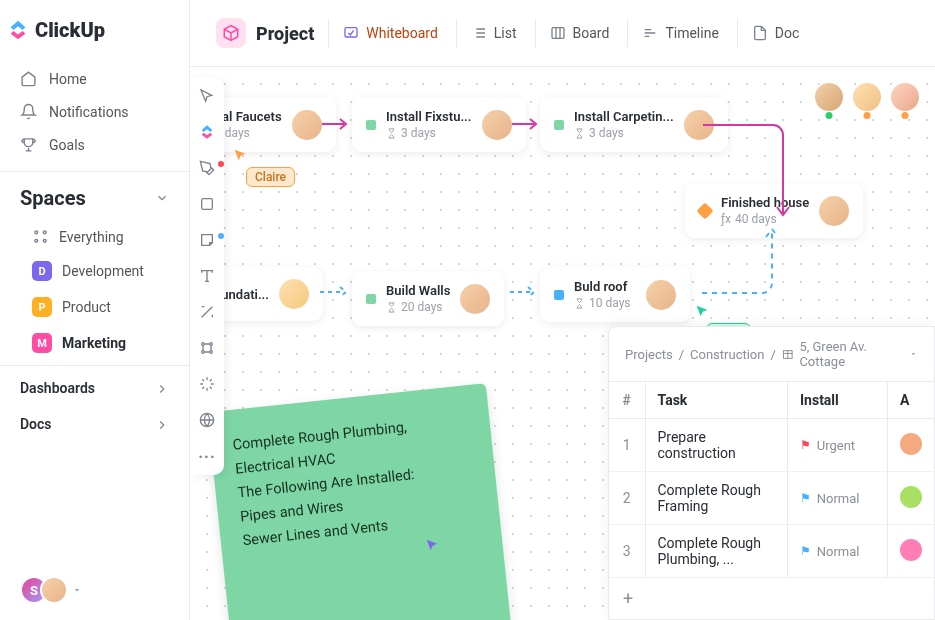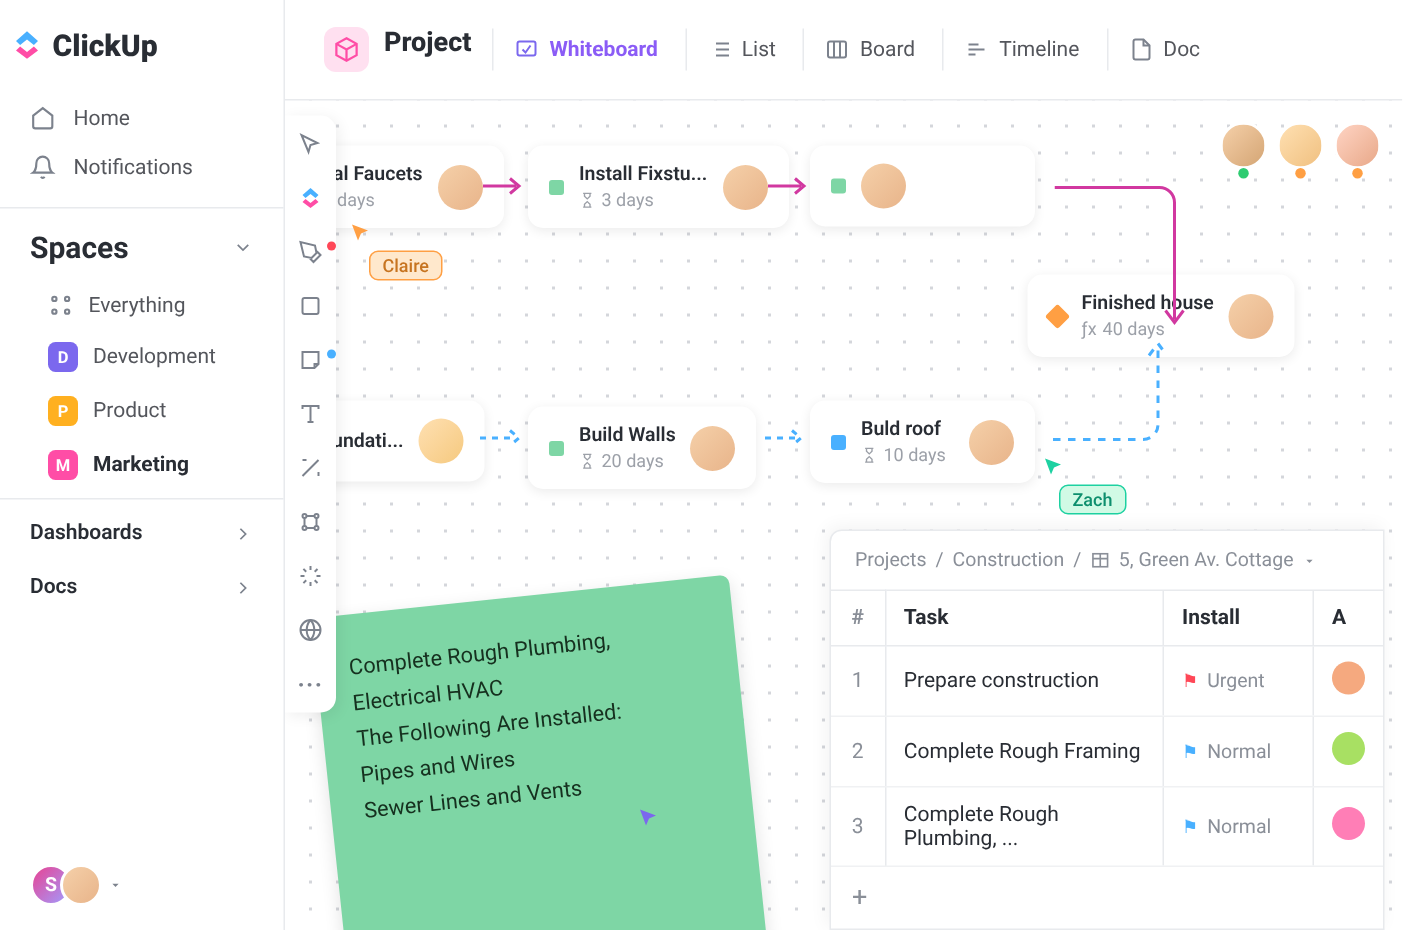--- a/index.html
+++ b/index.html
@@ -15,41 +15,41 @@
 .space-item{display:flex;align-items:center;gap:10px;padding:8px 32px;font-size:14px;color:#54565c;cursor:pointer}
 .space-badge{width:20px;height:20px;border-radius:5px;display:flex;align-items:center;justify-content:center;font-size:11px;font-weight:700;color:#fff}
 .space-item.active{font-weight:700;color:#292d34}
 .divider{height:1px;background:#e8eaed;margin:4px 0}
 .footer-item{display:flex;align-items:flex-end;justify-content:space-between;padding:10px 20px;font-size:14px;color:#292d34;font-weight:600;cursor:pointer}
 .user-row{margin-top:auto;padding:16px 20px;display:flex;align-items:center;gap:-4px}
 .av{width:28px;height:28px;border-radius:50%;background:#ddd;border:2px solid #fff;display:inline-block;position:relative}
 .av.s{background:linear-gradient(135deg,#e84393,#a29bfe);display:flex;align-items:center;justify-content:center;color:#fff;font-weight:700;font-size:13px}
 .main{flex:1;display:flex;flex-direction:column;position:relative;overflow:hidden}
 .topbar{display:flex;align-items:center;gap:4px;padding:12px 16px;border-bottom:1px solid #e8eaed}
-.proj-chip{display:flex;gap:10px;padding:6px 10px;font-weight:800;font-size:18px;color:#292d34}
+.proj-chip{display:flex;align-items:center;gap:10px;padding:6px 10px;font-weight:800;font-size:18px;color:#292d34}
 .proj-icon{width:30px;height:30px;border-radius:8px;background:#ffe0f0;display:flex;align-items:center;justify-content:center}
 .view-tab{display:flex;align-items:center;gap:7px;padding:6px 14px;font-size:14px;color:#54565c;cursor:pointer;border-left:1px solid #e8eaed}
-.view-tab.active{color:#8b5cf6;font-weight:700}
+.view-tab.active{color:#c2410c;font-weight:400}
 .canvas{flex:1;position:relative;background-image:radial-gradient(circle,#d4d6db 1px,transparent 1px);background-size:18px 18px;background-position:8px 8px}
 .toolbar{position:absolute;left:0;top:10px;width:34px;background:#fff;border-radius:0 10px 10px 0;box-shadow:2px 2px 10px rgba(0,0,0,.07);padding:10px 0;display:flex;flex-direction:column;align-items:center;gap:18px;z-index:5}
 .tool{width:18px;height:18px;color:#7c828d;cursor:pointer;display:flex;align-items:center;justify-content:center}
 .card{position:absolute;background:#fff;border-radius:10px;box-shadow:0 2px 8px rgba(0,0,0,.08);padding:12px 14px;display:flex;align-items:center;gap:10px;min-width:150px}
 .card-body{flex:1}
 .card-title{font-size:13px;font-weight:600;color:#292d34;white-space:nowrap;max-width:100px;overflow:hidden;text-overflow:ellipsis}
 .card-sub{font-size:12px;color:#9ca0a8;display:flex;align-items:center;gap:4px;margin-top:2px}
 .sq{width:10px;height:10px;border-radius:2px}
 .card-av{width:30px;height:30px;border-radius:50%;background:linear-gradient(135deg,#f5d0a9,#e8b48a);flex-shrink:0}
 .arrow{position:absolute;z-index:1}
 .cursor-tag{position:absolute;padding:2px 8px;border-radius:6px;font-size:12px;font-weight:500}
 .note{position:absolute;width:280px;height:260px;background:#7ed6a5;border-radius:6px;padding:24px 22px;transform:rotate(-6deg);font-size:14.5px;color:#16301f;line-height:1.65;box-shadow:0 4px 12px rgba(0,0,0,.12)}
 .avatars-top{position:absolute;top:14px;right:14px;display:flex;gap:6px;z-index:3}
 .avatars-top .av-wrap{position:relative}
 .avatars-top .av{width:32px;height:32px}
 .status-dot{position:absolute;bottom:-2px;left:50%;transform:translateX(-50%);width:7px;height:7px;border-radius:50%}
-.table-panel{position:absolute;right:12px;bottom:0;width:370px;background:#fff;border:1px solid #e8eaed;border-radius:8px 0 0 0;box-shadow:-2px -2px 12px rgba(0,0,0,.05);z-index:4}
+.table-panel{position:absolute;right:0;bottom:0;width:327px;background:#fff;border:1px solid #e8eaed;border-radius:8px 0 0 0;box-shadow:-2px -2px 12px rgba(0,0,0,.05);z-index:4}
 .crumbs{padding:12px 16px;font-size:13px;color:#8a8f98;display:flex;gap:6px;align-items:center}
 .tbl{width:100%;border-collapse:collapse;font-size:14px}
 .tbl th{text-align:left;padding:10px 12px;border-top:1px solid #e8eaed;border-bottom:1px solid #e8eaed;font-weight:700;color:#292d34}
 .tbl td{padding:10px 12px;border-bottom:1px solid #f0f1f3;color:#292d34}
 .tbl td:first-child,.tbl th:first-child{width:36px;text-align:center;color:#8a8f98;border-right:1px solid #e8eaed}
 .tbl th:nth-child(3),.tbl td:nth-child(3){border-left:1px solid #e8eaed;width:100px}
 .tbl th:nth-child(4),.tbl td:nth-child(4){width:30px;border-left:1px solid #e8eaed}
 .pri{display:flex;align-items:center;gap:6px;color:#8a8f98;font-size:13px}
 .flag{font-size:12px}
 .add-row{padding:10px 14px;color:#8a8f98;font-size:18px;cursor:pointer}
@@ -75,20 +75,26 @@
             <path d="M3 10l9-7 9 7v10a2 2 0 01-2 2H5a2 2 0 01-2-2z"></path>
           </svg>
           <span>Home</span>
         </div>
    <div class="nav-item">
           <svg width="17" height="17" viewBox="0 0 24 24" fill="none" stroke="#7c828d" stroke-width="2">
             <path d="M18 8a6 6 0 10-12 0c0 7-3 9-3 9h18s-3-2-3-9M13.7 21a2 2 0 01-3.4 0"></path>
           </svg>
           <span>Notifications</span>
         </div>
+   <div class="nav-item">
+          <svg width="17" height="17" viewBox="0 0 24 24" fill="none" stroke="#7c828d" stroke-width="2">
+            <path d="M8 21h8M12 17v4M6 4h12v5a6 6 0 01-12 0zM6 5H4a2 2 0 002 4M18 5h2a2 2 0 01-2 4"></path>
+          </svg>
+          <span>Goals</span>
+        </div>
   </div>
   <div class="divider"></div>
   <div class="sec-hdr">
         <span>Spaces</span>
         <svg width="14" height="14" viewBox="0 0 24 24" fill="none" stroke="#7c828d" stroke-width="2">
           <path d="M6 9l6 6 6-6"></path>
         </svg>
       </div>
   <div class="space-item">
         <svg width="17" height="17" viewBox="0 0 24 24" fill="none" stroke="#7c828d" stroke-width="2">
@@ -264,20 +270,29 @@
               <svg width="11" height="11" viewBox="0 0 24 24" fill="none" stroke="#9ca0a8" stroke-width="2">
                 <path d="M6 2h12M6 22h12M8 2v4l4 4 4-4V2M8 22v-4l4-4 4 4v4"></path>
               </svg>
               <span>3 days</span>
             </div>
           </div>
     <span class="card-av"></span>
    </div>
    <div class="card" style="left:350px;top:30px">
     <span class="sq" style="background:#7ed6a5"></span>
+    <div class="card-body">
+            <div class="card-title">Install Carpetin...</div>
+            <div class="card-sub">
+              <svg width="11" height="11" viewBox="0 0 24 24" fill="none" stroke="#9ca0a8" stroke-width="2">
+                <path d="M6 2h12M6 22h12M8 2v4l4 4 4-4V2M8 22v-4l4-4 4 4v4"></path>
+              </svg>
+              <span>3 days</span>
+            </div>
+          </div>
     <span class="card-av"></span>
    </div>
 
    <svg class="arrow" style="left:132px;top:50px" width="30" height="14">
           <path d="M0 7h22M18 2l6 5-6 5" stroke="#d138a0" stroke-width="2" fill="none"></path>
         </svg>
    <svg class="arrow" style="left:322px;top:50px" width="30" height="14">
           <path d="M0 7h22M18 2l6 5-6 5" stroke="#d138a0" stroke-width="2" fill="none"></path>
         </svg>
    <svg class="arrow" style="left:513px;top:46px" width="90" height="110">

